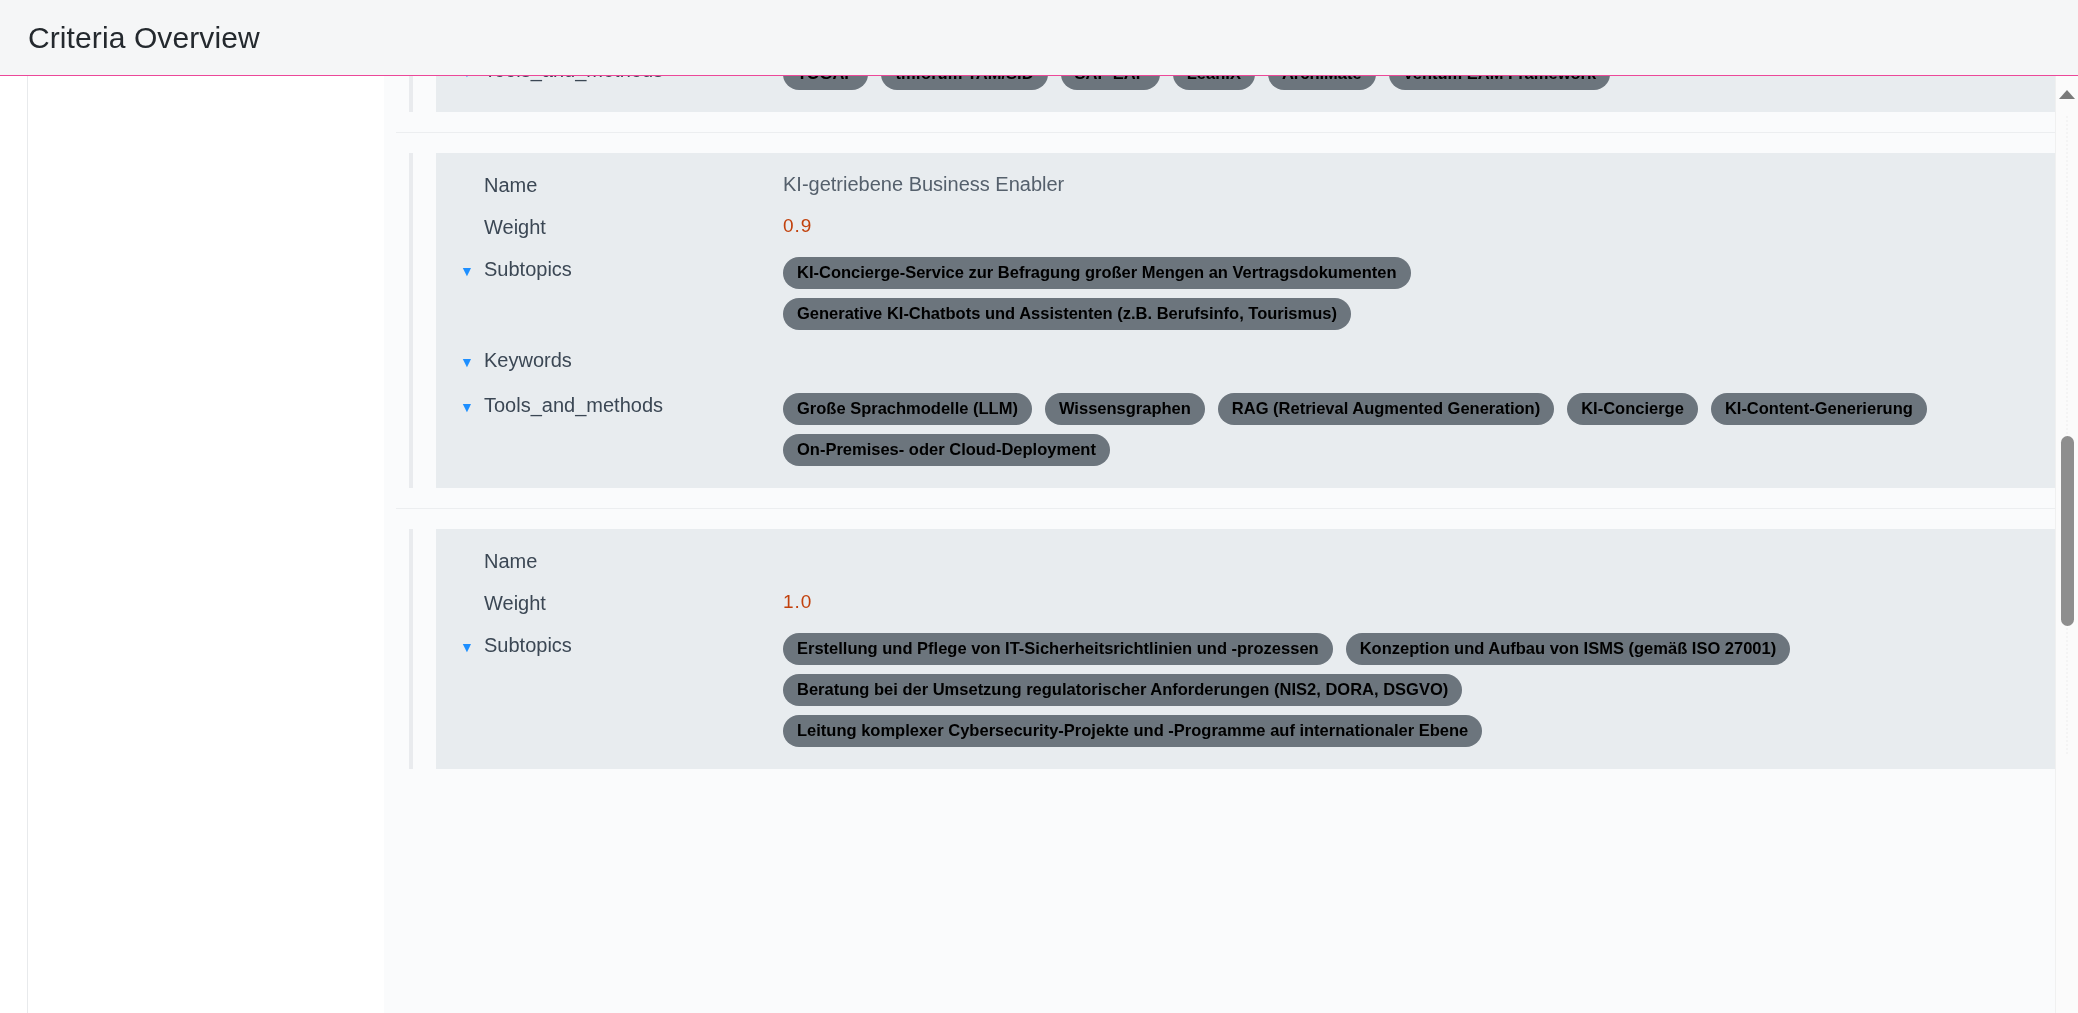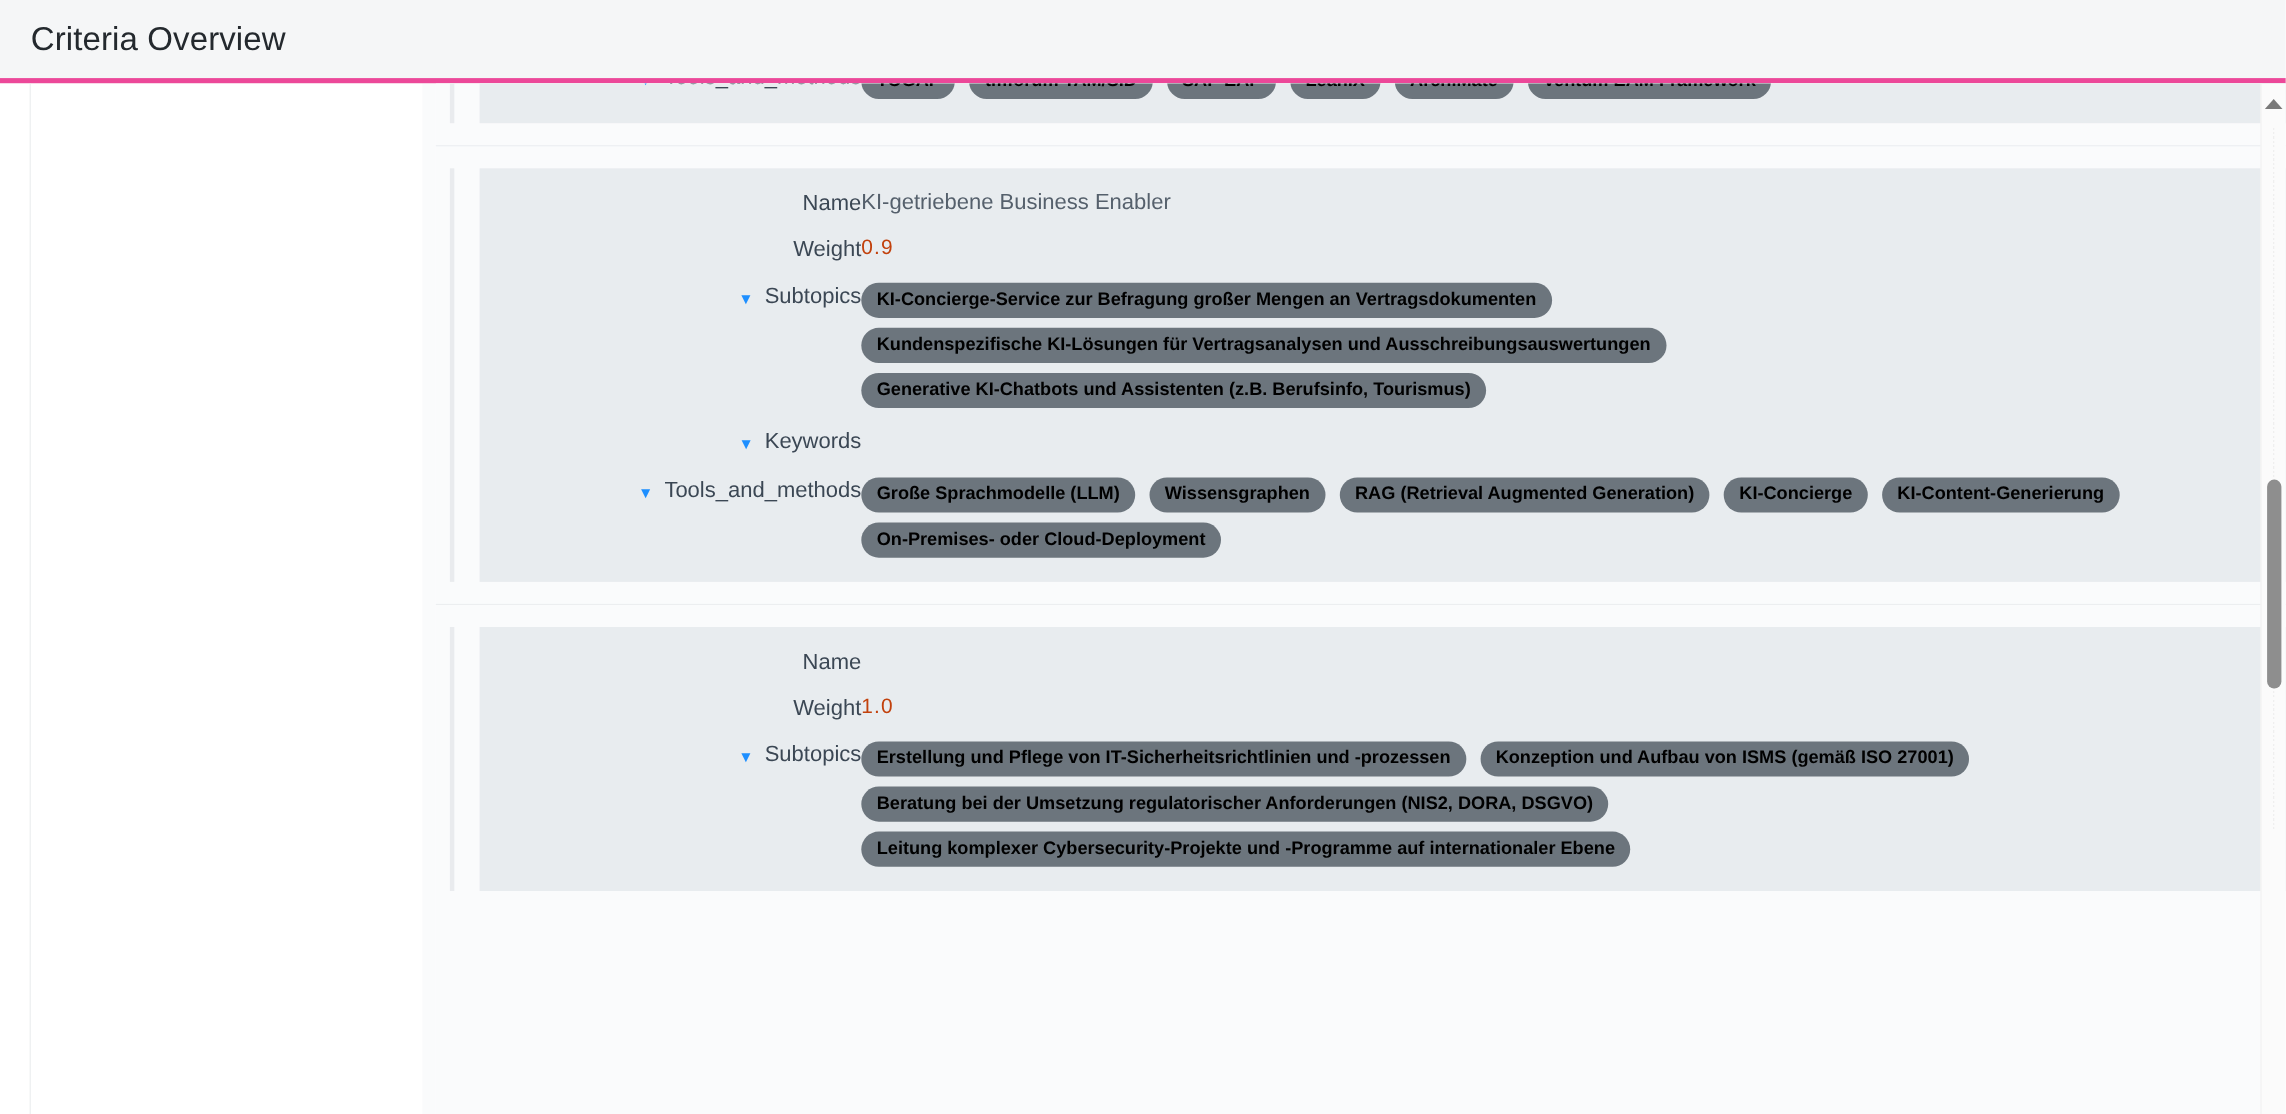--- a/index.html
+++ b/index.html
@@ -12,21 +12,21 @@
     width: 2078px;
     height: 1013px;
     overflow: hidden;
     position: relative;
   }
 
   
   .app-header {
     height: 76px;
     background: #f5f6f7;
-    border-bottom: 5px solid #ec4899;
+    border-bottom: 1px solid #ec4899;
     display: flex;
     align-items: center;
     box-sizing: border-box;
     padding-left: 28px;
   }
   .app-title {
     font-size: 30px;
     color: #24292e;
     font-weight: 400;
     letter-spacing: 0.1px;
@@ -112,21 +112,20 @@
 
   .field-label {
     width: 323px;
     flex: 0 0 auto;
     font-size: 20px;
     color: #3b4754;
     padding-top: 3px;
     display: flex;
     align-items: flex-start;
     gap: 10px;
-    justify-content: flex-end;
   }
   .field-label.plain {
     padding-left: 0;
   }
 
   .caret {
     color: #1e8fff;
     font-size: 14px;
     line-height: 26px;
     flex: 0 0 auto;
@@ -262,21 +261,20 @@
                 <div class="field-value weight">0.9</div>
               </div>
               <div class="field-row">
                 <div class="field-label">
                   <span class="caret">▼</span>
                   <span>Subtopics</span>
                 </div>
                 <div class="field-value">
                   <div class="tag-wrap">
                     <span class="tag">KI-Concierge-Service zur Befragung großer Mengen an Vertragsdokumenten</span>
-                    <span class="tag">Kundenspezifische KI-Lösungen für Vertragsanalysen und Ausschreibungsauswertungen</span>
                     <span class="tag">Generative KI-Chatbots und Assistenten (z.B. Berufsinfo, Tourismus)</span>
                   </div>
                 </div>
               </div>
               <div class="field-row">
                 <div class="field-label">
                   <span class="caret">▼</span>
                   <span>Keywords</span>
                 </div>
               </div>

